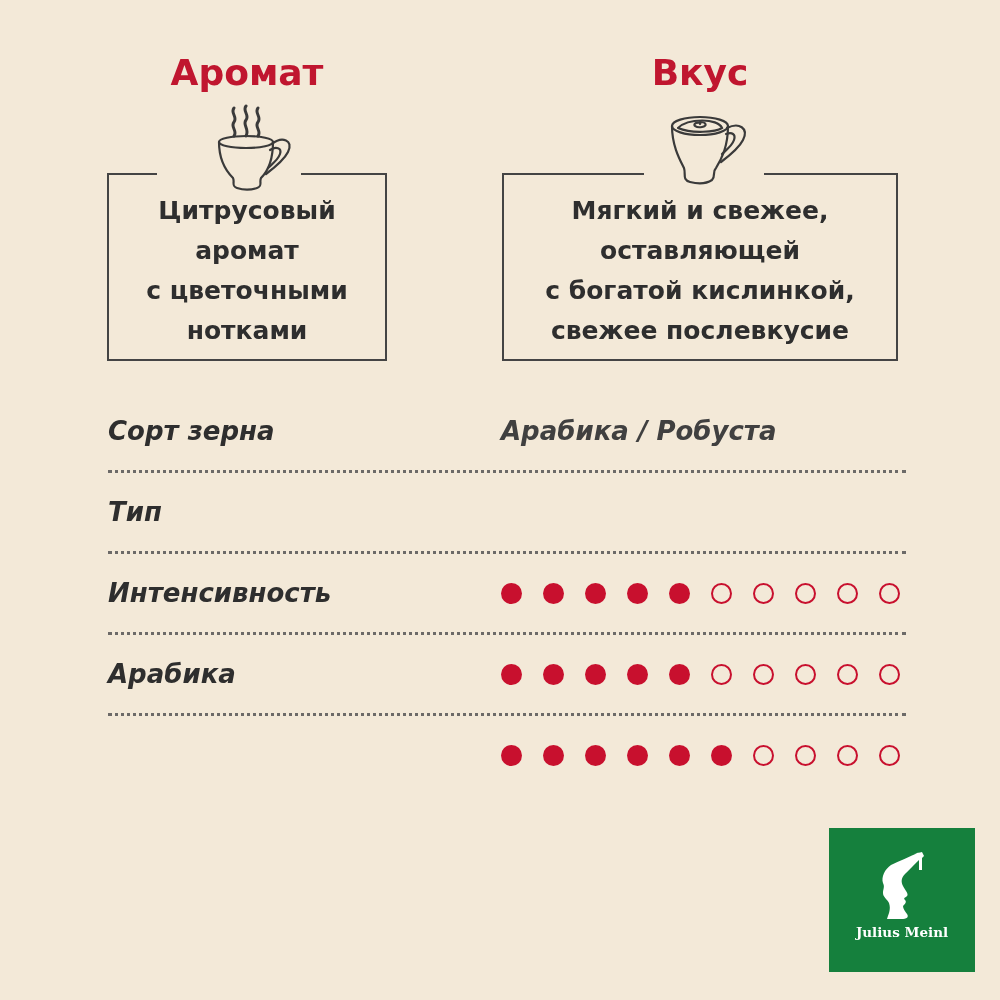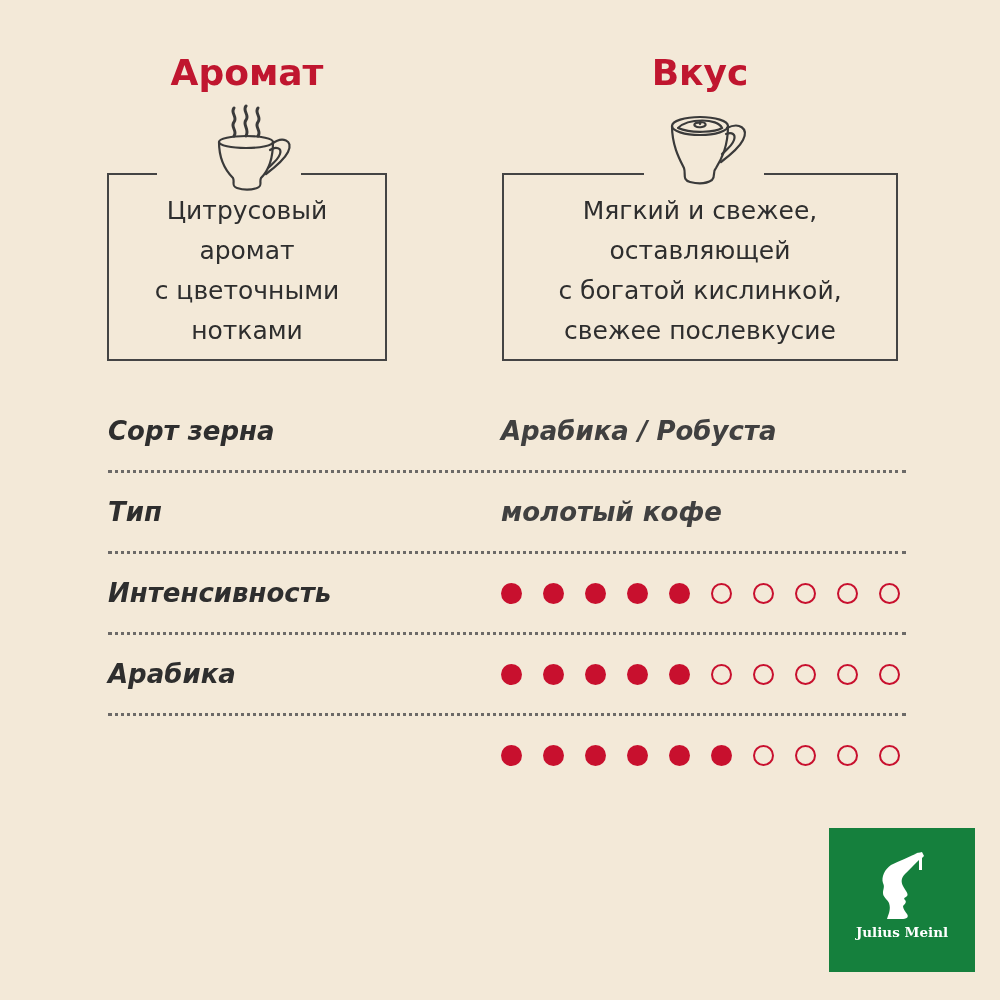--- a/index.html
+++ b/index.html
@@ -9,21 +9,21 @@
   #h-aroma { left: 107px; width: 280px; }
   #h-taste { left: 502px; width: 396px; }
   .cup { position: absolute; }
   #cup-aroma { left: 206px; top: 104px; width: 90px; height: 90px; }
   #cup-taste { left: 660px; top: 108px; width: 90px; height: 86px; }
   .box { position: absolute; top: 173px; height: 188px; border: 2px solid #444; border-top: none;
          display: flex; align-items: center; justify-content: center; text-align: center; }
   .box .topline { position: absolute; top: 0; height: 2px; background: #444; }
   #box-aroma { left: 107px; width: 280px; }
   #box-taste { left: 502px; width: 396px; }
-  .box-text { font-size: 25px; font-weight: normal; line-height: 40px; color: #2e2e2e; margin-top: 10px; }
+  .box-text { font-size: 25px; font-weight: bold; line-height: 40px; color: #2e2e2e; margin-top: 10px; }
   .rows { position: absolute; left: 108px; top: 392px; width: 798px; font-style: italic; }
   .row { position: relative; height: 78px; display: flex; align-items: center; }
   .row .label { position: absolute; left: 0; font-size: 26px; font-weight: bold; color: #2e2e2e; }
   .row .value { position: absolute; left: 393px; font-size: 26px; font-weight: bold; color: #404040; }
   .row .dots { position: absolute; left: 393px; display: flex; gap: 21px; }
   .dot { width: 21px; height: 21px; border-radius: 50%; background: #c8102e; }
   .dot.empty { background: transparent; border: 2.5px solid #c8102e; }
   .sep { height: 0; border-top: 3px dotted #555; opacity: 0.85; }
   .logo { position: absolute; left: 829px; top: 828px; width: 146px; height: 144px; background: #15803d;
           display: flex; flex-direction: column; align-items: center; }
@@ -78,21 +78,20 @@
 </div>
 
 <div class="rows">
   <div class="row">
     <span class="label">Сорт зерна</span>
     <span class="value">Арабика / Робуста</span>
   </div>
   <div class="sep"></div>
   <div class="row">
     <span class="label">Тип</span>
-    <span class="value">молотый кофе</span>
   </div>
   <div class="sep"></div>
   <div class="row">
     <span class="label">Интенсивность</span>
     <div class="dots">
         <span class="dot"></span>
         <span class="dot"></span>
         <span class="dot"></span>
         <span class="dot"></span>
         <span class="dot"></span>

